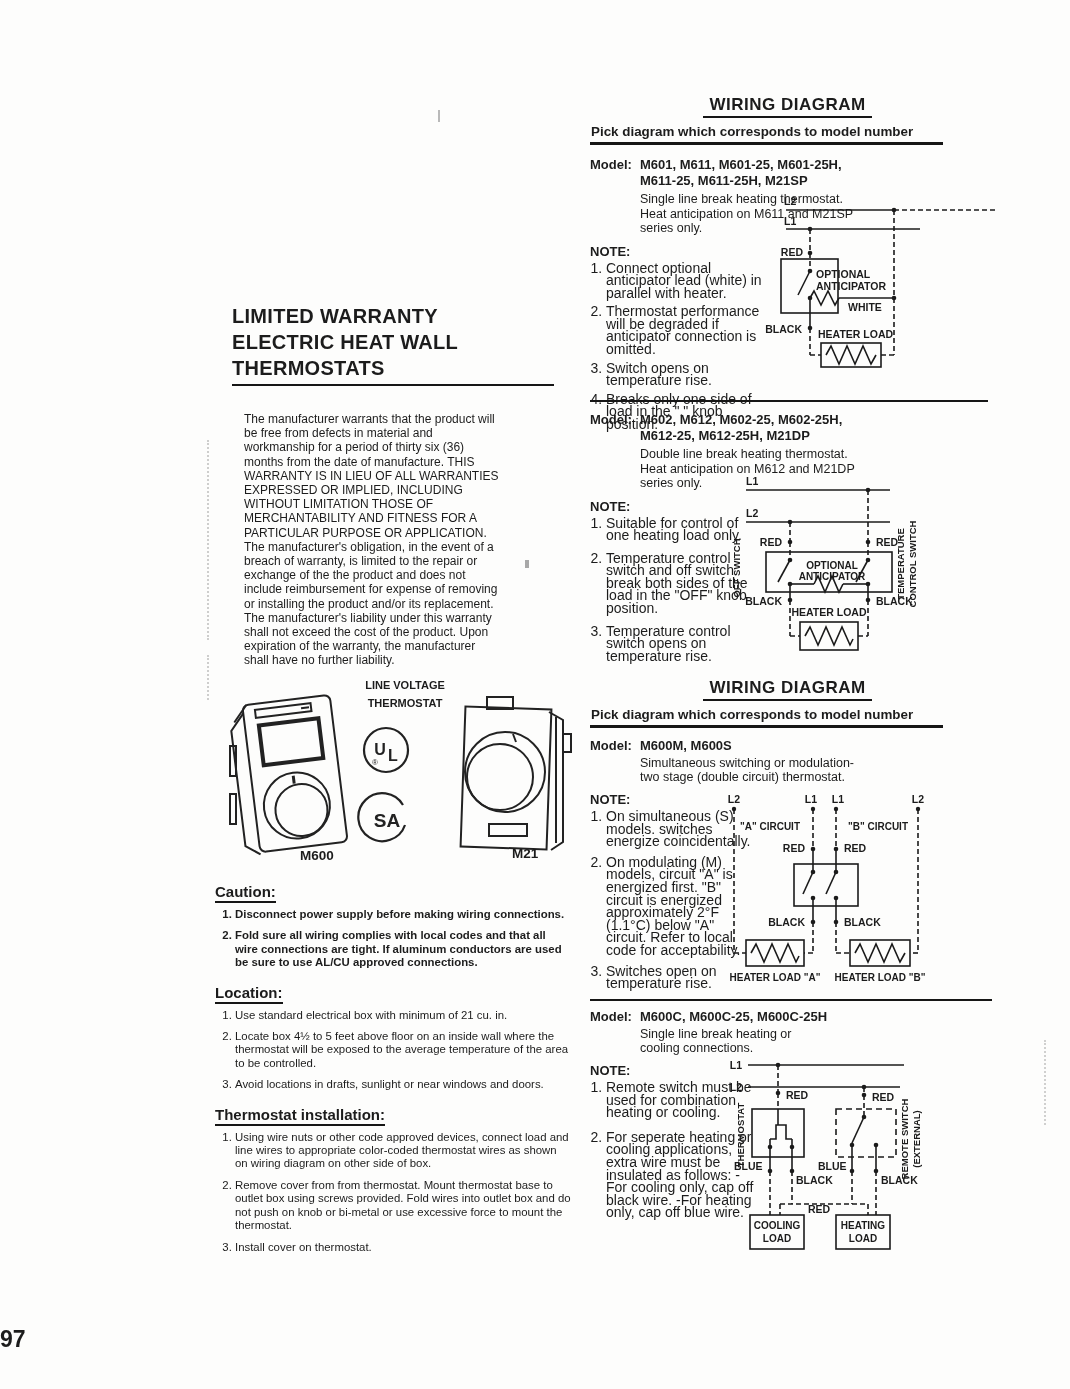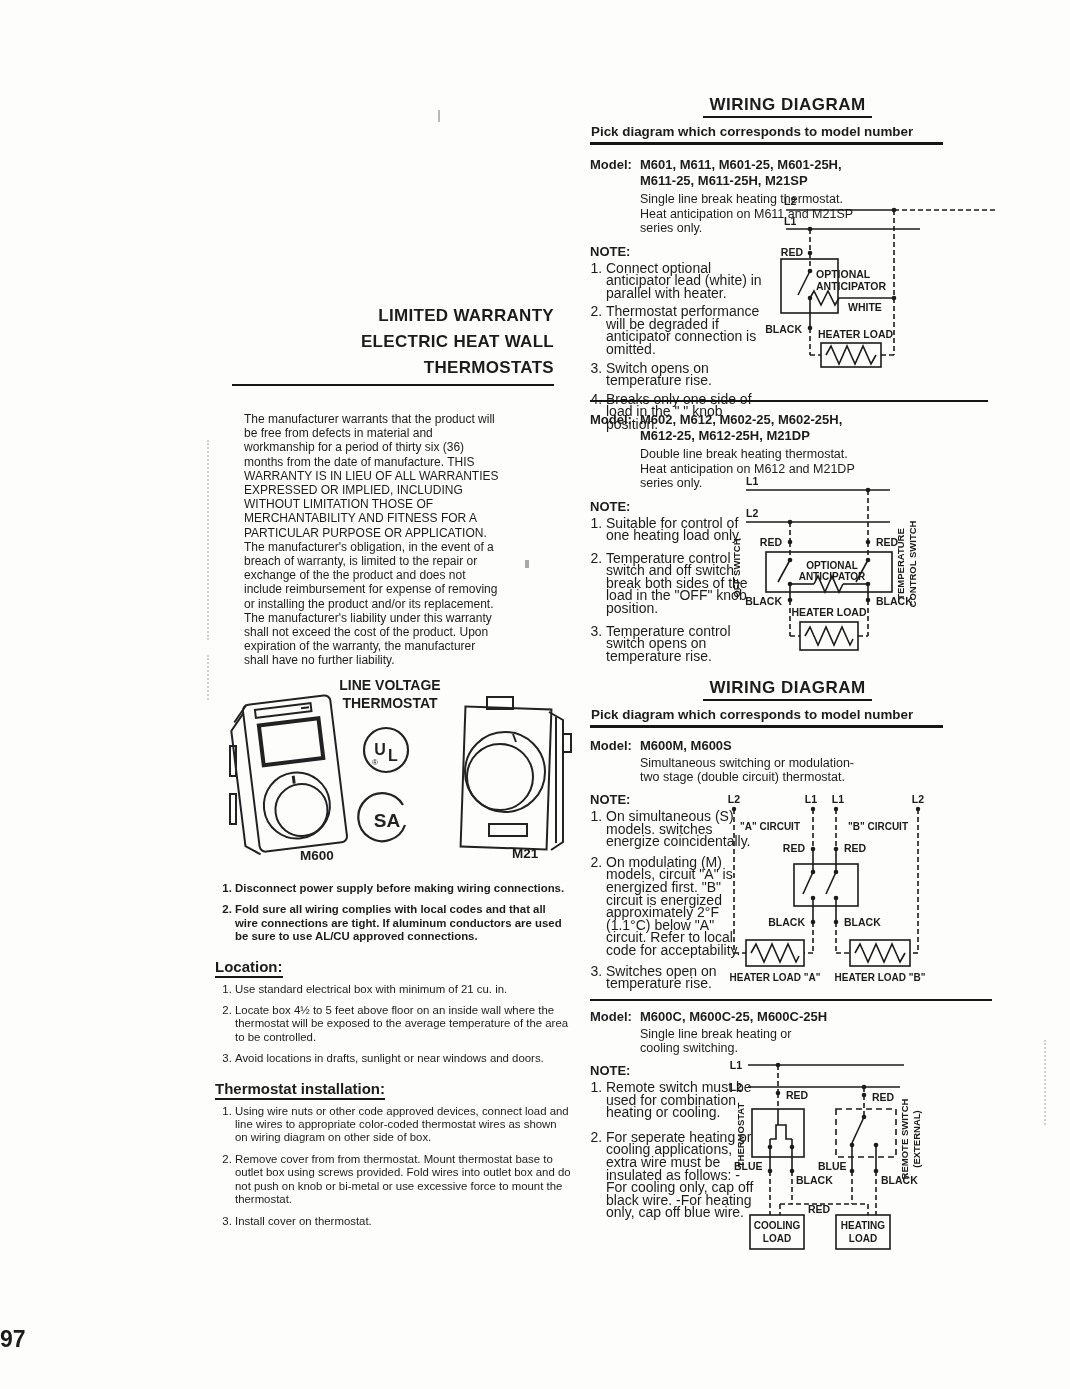--- a/index.html
+++ b/index.html
@@ -19,27 +19,27 @@
   .model-desc{margin:3px 0 0 50px;font-size:12.5px;line-height:14.5px;}
   .note-label{font-size:13px;font-weight:bold;margin-top:8px;}
   ol.notes{margin:3px 0 0;padding-left:16px;font-size:14px;line-height:12.6px;}
   ol.notes li{margin-bottom:6px;}
   .rule{border-top:2.5px solid #161616;}
   .note-row{position:relative;}
   .diagram{position:absolute;}
   .diagram text{font-family:"Liberation Sans",sans-serif;font-weight:bold;fill:#1b1b1b;}
   
   #warranty{position:absolute;left:232px;top:303px;width:322px;}
-  .w-title{text-align:right;font-size:17px;font-weight:bold;line-height:26px;letter-spacing:.3px;}
+  .w-title{text-align:left;font-size:20px;font-weight:bold;line-height:26px;letter-spacing:.3px;}
   .w-rule{border-top:2.5px solid #161616;margin-top:3px;}
   .w-body{margin:26px 0 0 12px;width:256px;font-size:12px;line-height:14.2px;}
   #product{position:absolute;left:205px;top:672px;width:368px;box-sizing:border-box;padding-left:10px;}
   .figure{position:relative;height:205px;}
-  .fig-title{position:absolute;left:95px;top:4px;width:160px;text-align:center;
-    font-size:14px;font-weight:bold;line-height:18px;}
+  .fig-title{position:absolute;left:110px;top:4px;width:160px;text-align:center;
+    font-size:11px;font-weight:bold;line-height:18px;}
   .fig-label{position:absolute;font-size:13.5px;font-weight:bold;}
   .inst-title-wrap{text-align:center;margin-top:0;}
   .inst-title{display:inline-block;font-size:15.5px;font-weight:bold;letter-spacing:.3px;
     border-bottom:2.5px solid #161616;padding:0 2px 1px;}
   .h3{display:inline-block;font-size:15px;font-weight:bold;border-bottom:2px solid #161616;
     padding-bottom:1px;margin-top:6px;}
   ol.inst{margin:5px 0 0;padding-left:20px;font-size:11.4px;line-height:13.4px;width:336px;}
   ol.inst li{margin-bottom:8px;}
   ol.inst.bold-list li{font-weight:bold;}
   
@@ -249,20 +249,21 @@
           <line x1="60" y1="44" x2="63" y2="52"></line>
           <rect x="36" y="134" width="38" height="12"></rect>
         </g>
       </svg>
 
       <div class="fig-label" style="left:85px;top:176px;">M600</div>
       <div class="fig-label" style="left:297px;top:174px;">M21</div>
     </div>
 
 
+    <div><span class="h3">Caution:</span></div>
     <ol class="inst bold-list">
       <li>Disconnect power supply before making wiring connections.</li>
       <li>Fold sure all wiring complies with local codes and that all wire connections are tight. If aluminum conductors are used be sure to use AL/CU approved connections.</li>
     </ol>
 
     <div><span class="h3">Location:</span></div>
     <ol class="inst">
       <li>Use standard electrical box with minimum of 21 cu. in.</li>
       <li>Locate box 4½ to 5 feet above floor on an inside wall where the thermostat will be exposed to the average temperature of the area to be controlled.</li>
       <li>Avoid locations in drafts, sunlight or near windows and doors.</li>
@@ -353,21 +354,21 @@
     </div>
 
     <div class="rule" style="width:402px;margin-top:2px;"></div>
 
     <div class="model-head" style="margin-top:8px;">
       <span class="mlabel">Model:</span>
       <span>M600C, M600C-25, M600C-25H</span>
     </div>
     <div class="model-desc" style="margin-top:2px;line-height:14px;">
       <div>Single line break heating or</div>
-      <div>cooling switching.</div>
+      <div>cooling connections.</div>
     </div>
 
     <div class="note-row" style="min-height:225px;">
       <div class="note-label">NOTE:</div>
       <ol class="notes" style="width:150px;">
         <li style="margin-bottom:12px;">Remote switch must be used for combination heating or cooling.</li>
         <li>For seperate heating or cooling applications, extra wire must be insulated as follows: -For cooling only, cap off black wire. -For heating only, cap off blue wire.</li>
       </ol>
 
       <svg class="diagram" style="left:128px;top:-6px;" width="312" height="200" viewBox="0 0 312 200">

